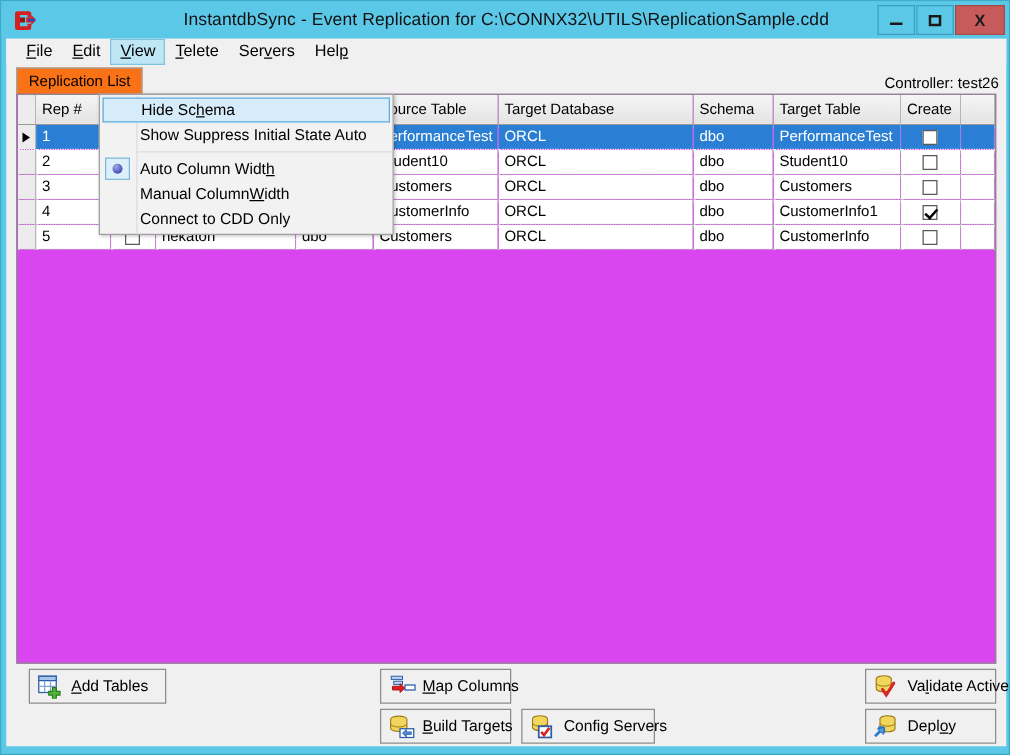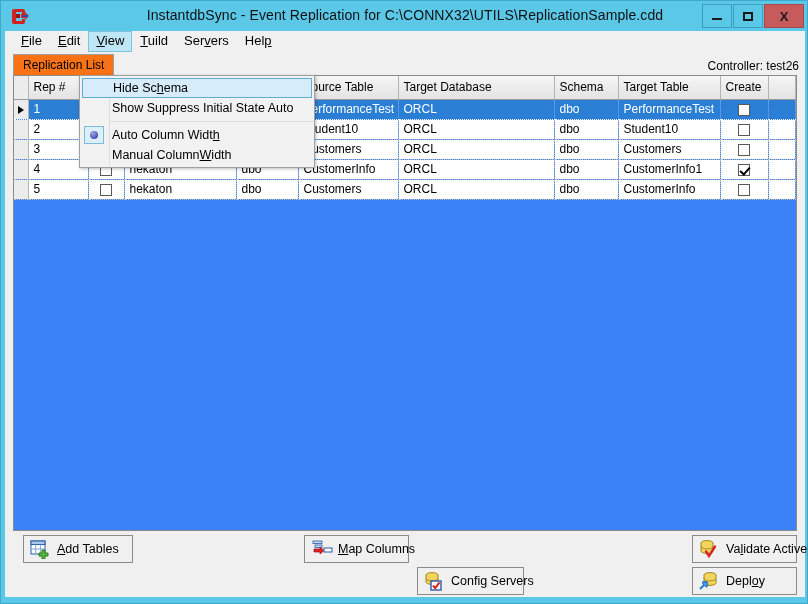--- a/index.html
+++ b/index.html
@@ -146,21 +146,21 @@
     font-size: 12px;
     color: #000;
   }
 
   
   .grid-panel {
     position: absolute;
     left: 8px; top: 44px;
     width: 784px;
     height: 456px;
-    background: #3b82f6;
+    background: #d946ef;
     border: 1px solid #8a8a8a;
     box-sizing: border-box;
     overflow: hidden;
   }
   table.grid {
     border-collapse: collapse;
     width: 100%;
     table-layout: fixed;
     font-size: 12px;
   }
@@ -365,21 +365,21 @@
       <div class="win-btn close">X</div>
     </div>
   </div>
 
   <div class="client">
 
     <div class="menubar">
       <div class="menu-item"><u>F</u><span>ile</span></div>
       <div class="menu-item"><u>E</u><span>dit</span></div>
       <div class="menu-item active"><u>V</u><span>iew</span></div>
-      <div class="menu-item"><u>T</u><span>uild</span></div>
+      <div class="menu-item"><u>T</u><span>elete</span></div>
       <div class="menu-item"><span>Ser</span><u>v</u><span>ers</span></div>
       <div class="menu-item"><span>Hel</span><u>p</u></div>
     </div>
 
     <div class="tabstrip">
       <div class="tab">Replication List</div>
     </div>
     <div class="controller-label">Controller: test26</div>
 
     <div class="grid-panel">
@@ -496,20 +496,21 @@
       <div class="dd-item">
         <span class="dd-radio"></span>
         <span>Auto Column Widt</span>
           <u>h</u>
       </div>
       <div class="dd-item">
         <span>Manual Column </span>
           <u>W</u>
           <span>idth</span>
       </div>
+      <div class="dd-item">Connect to CDD Only</div>
     </div>
 
     <div class="bottom-panel">
 
       <div class="tbtn" style="left:10px; top:0px; width:110px;">
         <span class="ico">
           <svg width="22" height="20" viewBox="0 0 22 20">
             <rect x="1" y="2" width="14" height="13" fill="#ffffff" stroke="#2a5caa" stroke-width="1"></rect>
             <rect x="1" y="2" width="14" height="3.5" fill="#a9c7ea" stroke="#2a5caa" stroke-width="1"></rect>
             <line x1="5.7" y1="5.5" x2="5.7" y2="15" stroke="#7fa5d4" stroke-width="1"></line>
@@ -527,20 +528,32 @@
           <svg width="22" height="20" viewBox="0 0 22 20">
             <rect x="2" y="2" width="9" height="2.5" fill="#c8d8ee" stroke="#2a5caa" stroke-width="0.8"></rect>
             <rect x="4" y="6" width="7" height="2.5" fill="#c8d8ee" stroke="#2a5caa" stroke-width="0.8"></rect>
             <path d="M3 10 h6 v-2 l4 3.5 l-4 3.5 v-2 h-6 z" fill="#e02020" stroke="#a01010" stroke-width="0.7"></path>
             <rect x="13" y="9" width="8" height="4" fill="#ffffff" stroke="#2a5caa" stroke-width="1"></rect>
           </svg>
         </span>
         <span class="lbl"><u>M</u>ap Columns</span>
       </div>
 
+      <div class="tbtn" style="left:291px; top:32px; width:105px;">
+        <span class="ico">
+          <svg width="22" height="20" viewBox="0 0 22 20">
+            <ellipse cx="8" cy="4.5" rx="6.5" ry="2.6" fill="#f2d55c" stroke="#9a7a12" stroke-width="0.9"></ellipse>
+            <path d="M1.5 4.5 v7 a6.5 2.6 0 0 0 13 0 v-7" fill="#f2d55c" stroke="#9a7a12" stroke-width="0.9"></path>
+            <path d="M1.5 8 a6.5 2.6 0 0 0 13 0" fill="none" stroke="#9a7a12" stroke-width="0.8"></path>
+            <rect x="9" y="12" width="11" height="7" fill="#ffffff" stroke="#2a5caa" stroke-width="1"></rect>
+            <path d="M18 14.5 h-4 v-2 l-3 3 l3 3 v-2 h4 z" fill="#4f8ede" stroke="#2a5caa" stroke-width="0.7"></path>
+          </svg>
+        </span>
+        <span class="lbl"><u>B</u>uild Targets</span>
+      </div>
 
       <div class="tbtn" style="left:404px; top:32px; width:107px;text-align:center;">
         <span class="ico">
           <svg width="22" height="20" viewBox="0 0 22 20">
             <ellipse cx="8" cy="4" rx="6" ry="2.4" fill="#f2d55c" stroke="#9a7a12" stroke-width="0.9"></ellipse>
             <path d="M2 4 v7 a6 2.4 0 0 0 12 0 v-7" fill="#f2d55c" stroke="#9a7a12" stroke-width="0.9"></path>
             <path d="M2 7.5 a6 2.4 0 0 0 12 0" fill="none" stroke="#9a7a12" stroke-width="0.8"></path>
             <rect x="7" y="10" width="10" height="9" fill="#ffffff" stroke="#2a5caa" stroke-width="1.4"></rect>
             <path d="M9 14.5 l2.2 2.6 l4.3 -5.8" fill="none" stroke="#d42626" stroke-width="2.1"></path>
           </svg>

